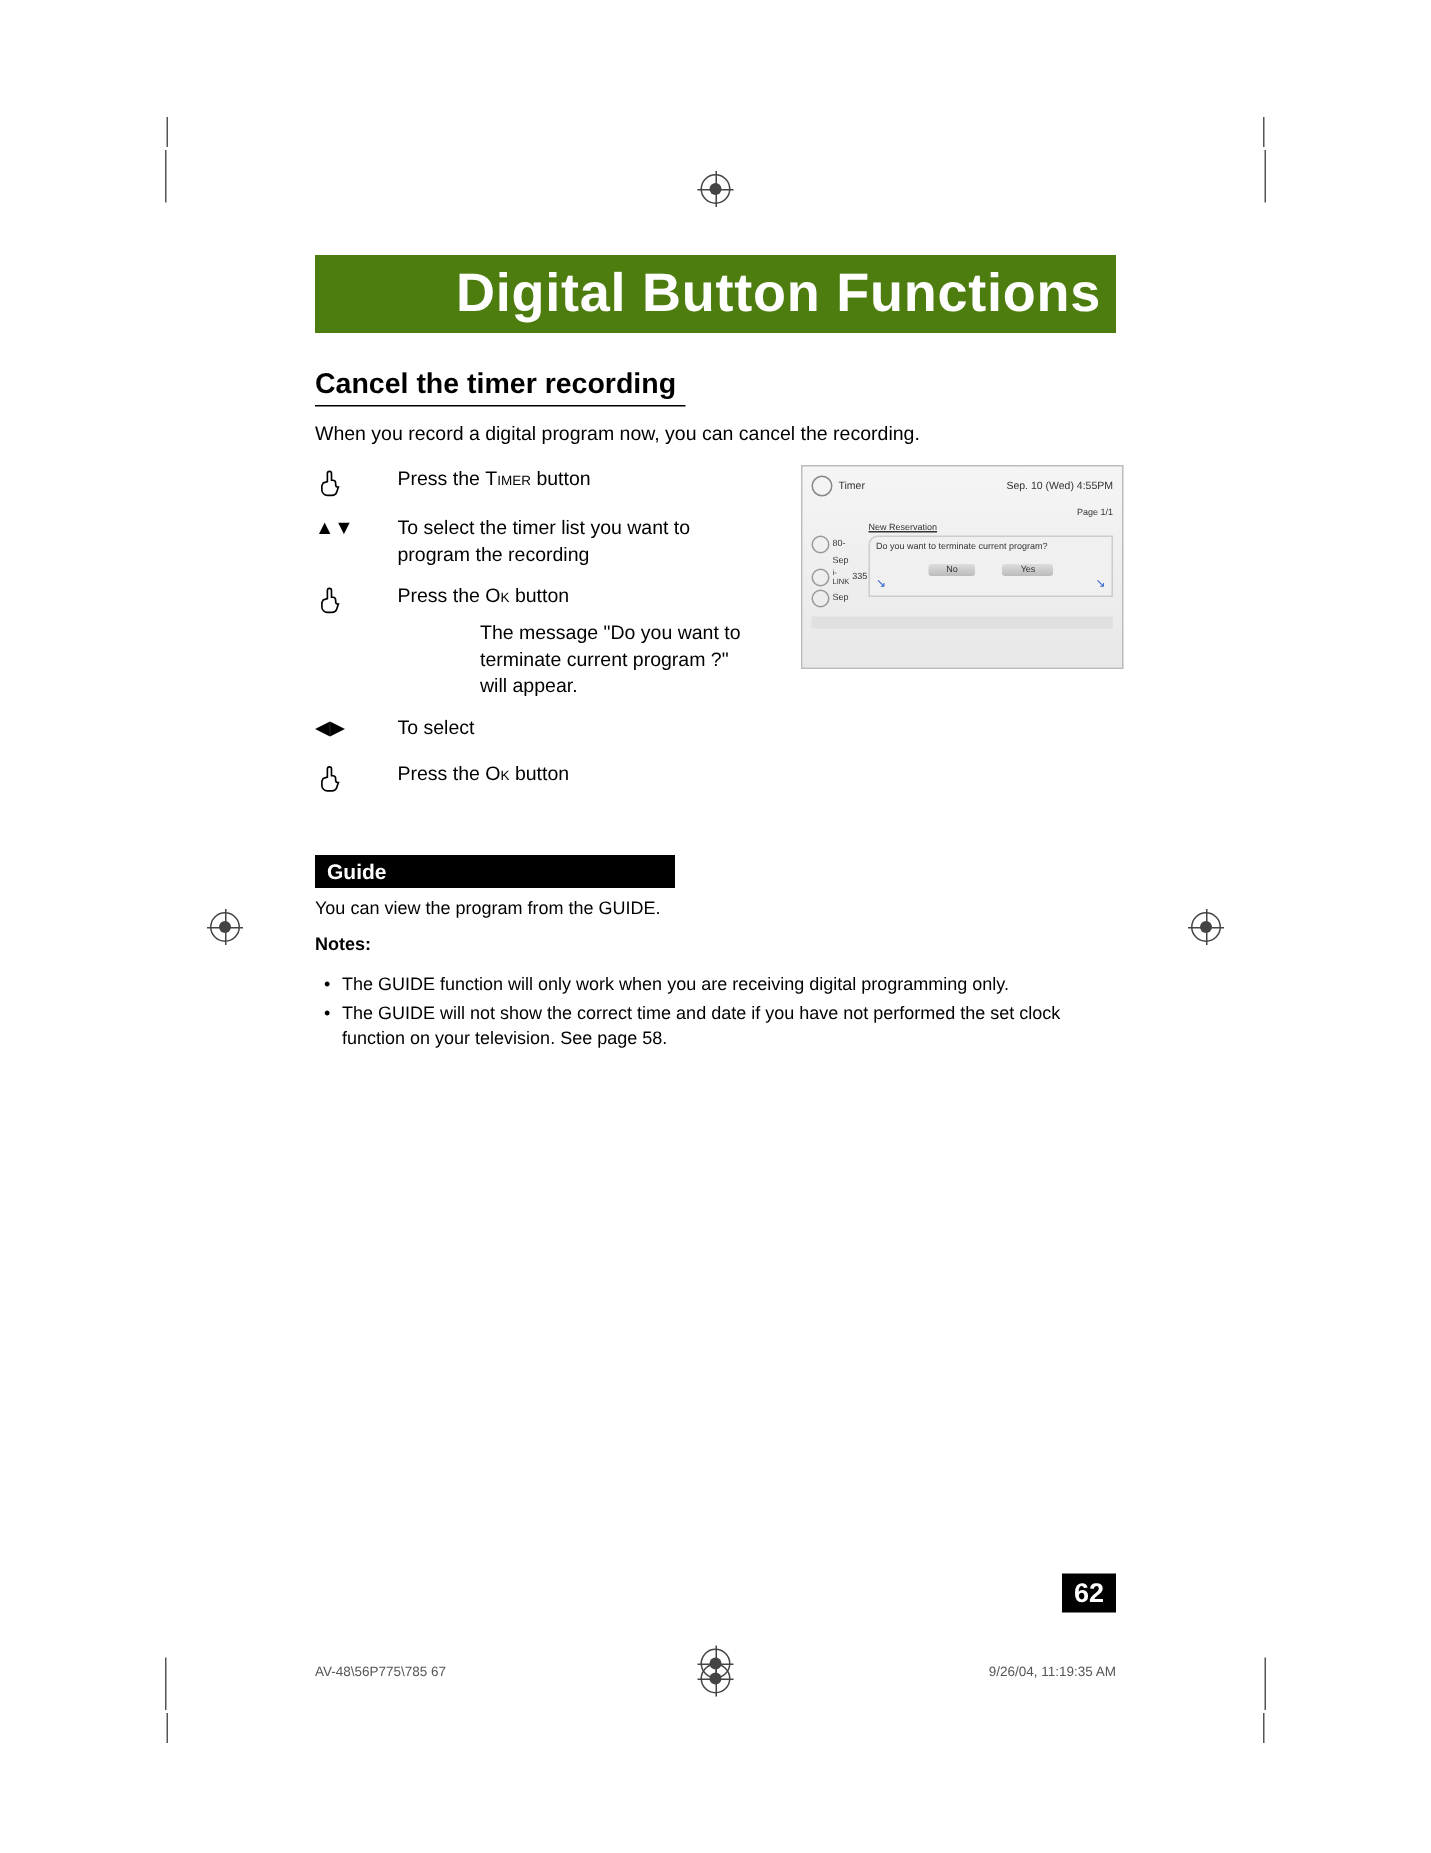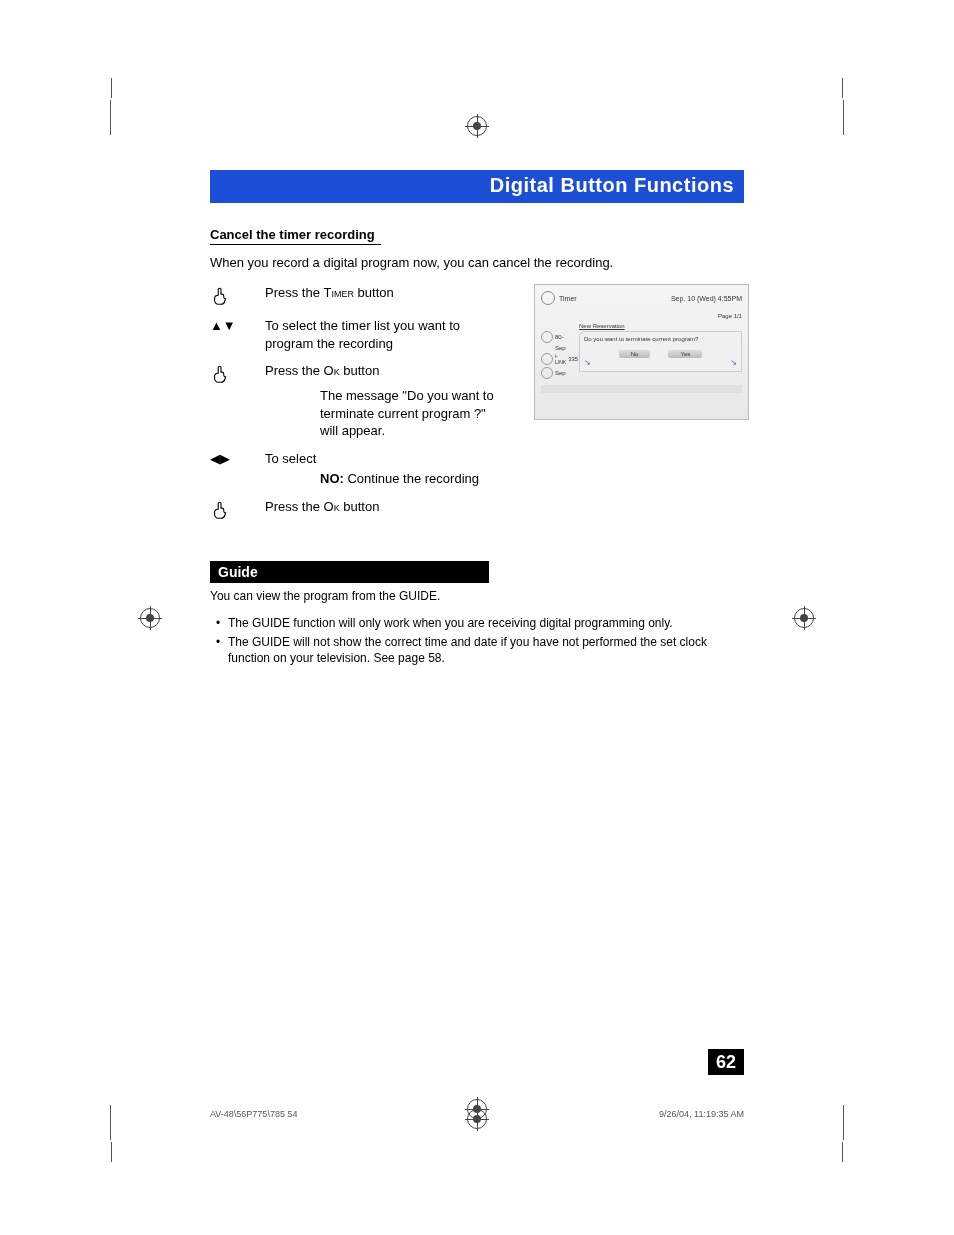--- a/index.html
+++ b/index.html
@@ -35,31 +35,31 @@
   .reg-top{top:116px;left:467px;}
   .reg-left{top:608px;left:140px;}
   .reg-right{top:608px;right:140px;}
   .reg-bottom{bottom:116px;left:467px;}
 
   .content {
     position:absolute;
     top:170px; left:210px; right:210px;
   }
   .header-bar {
-    background:#1d4ed8;
+    background:#4d7c0f;
     color:#fff;
-    font-size:20px;
+    font-size:36px;
     font-weight:bold;
     text-align:right;
     padding:4px 10px 6px 10px;
     letter-spacing:0.5px;
   }
   .sec-title {
     font-weight:bold;
-    font-size:13px;
+    font-size:19px;
     border-bottom:1px solid #000;
     display:inline-block;
     padding:0 6px 2px 0;
     margin-top:24px;
     margin-bottom:10px;
   }
   .intro { font-size:13px; margin-bottom:14px; }
   .steps { position:relative; }
   .step-row { display:flex; margin-bottom:10px; font-size:13px; }
   .step-icon { width:55px; flex-shrink:0; display:flex; align-items:flex-start; padding-top:1px;}
@@ -90,21 +90,21 @@
   .fig-dialog{border:1px solid #ccc;background:#f0f0f0;padding:4px;border-top-left-radius:6px;}
   .fig-q{font-size:6px;margin-bottom:8px;}
   .fig-btns{display:flex;gap:18px;justify-content:center;margin-bottom:2px;}
   .fig-btn{background:linear-gradient(#ddd,#bbb);font-size:6px;padding:1px 12px;border-radius:2px;}
   .fig-arrows{display:flex;justify-content:space-between;margin-top:-2px;font-size:8px;color:#36c;}
   .fig-stripe{height:8px;background:#e0e0e0;margin-top:0px;}
   .fig-bottom{height:20px;}
 
   .sec-bar{
     background:#000;color:#fff;font-weight:bold;font-size:14px;
-    padding:3px 8px;display:inline-block;width:279px;box-sizing:border-box;
+    padding:3px 8px;display:inline-block;width:240px;box-sizing:border-box;
     margin-top:30px;
   }
   .notes-title{font-weight:bold;font-size:12px;margin-top:10px;}
   .notes{font-size:12px;padding-left:6px;line-height:1.4;}
   .notes li{margin-bottom:2px;list-style:none;position:relative;padding-left:12px;}
   .notes li::before{content:"•";position:absolute;left:0;}
 
   .page-num{
     position:absolute;bottom:160px;right:210px;
     background:#000;color:#fff;font-weight:bold;font-size:18px;
@@ -233,50 +233,48 @@
         <div class="step-icon">
             <span class="tri">◀▶</span>
           </div>
         <div class="step-text">To select</div>
       </div>
       <div class="step-row" style="margin-bottom:0">
         <div class="step-icon"></div>
       </div>
       <div class="step-row">
         <div class="step-icon"></div>
-        <div class="step-text" style="padding-left:55px">
-          <b>NO:</b><span>  Continue the recording</span>
-        </div>
       </div>
 
       <div class="step-row">
         <div class="step-icon hand-icon">
           <svg viewBox="0 0 24 24">
               <path fill="none" stroke="#000" stroke-width="1.2" d="M9 11V5a1.5 1.5 0 013 0v5h1a2 2 0 012 2v1a2 2 0 002 2h0a0 0 0 010 0l-1 3a4 4 0 01-4 3h-3a4 4 0 01-4-4v-3l1-2z"></path>
             </svg>
         </div>
         <div class="step-text">
           <span>Press the </span><span class="sc">Ok</span><span> button</span>
         </div>
       </div>
 
     </div>
 
     <div class="sec-bar">Guide</div>
     <div class="intro" style="margin-top:6px;margin-bottom:6px;font-size:12px">You can view the program from the GUIDE.</div>
+    <div class="notes-title">Notes:</div>
     <ul class="notes">
       <li>The GUIDE function will only work when you are receiving digital programming only.</li>
       <li>The GUIDE will not show the correct time and date if you have not performed the set clock function on your television.  See page 58.</li>
     </ul>
 
   </div>
 
   <div class="page-num">62</div>
 
   <div class="footer">
-    <span>AV-48\56P775\785   54</span>
+    <span>AV-48\56P775\785   67</span>
     <span class="footer-center"><span class="reg-mark" style="position:relative;display:inline-flex;">
           <span></span>
         </span></span>
     <span>9/26/04, 11:19:35 AM</span>
   </div>
 
 </div>
 
 </body></html>

